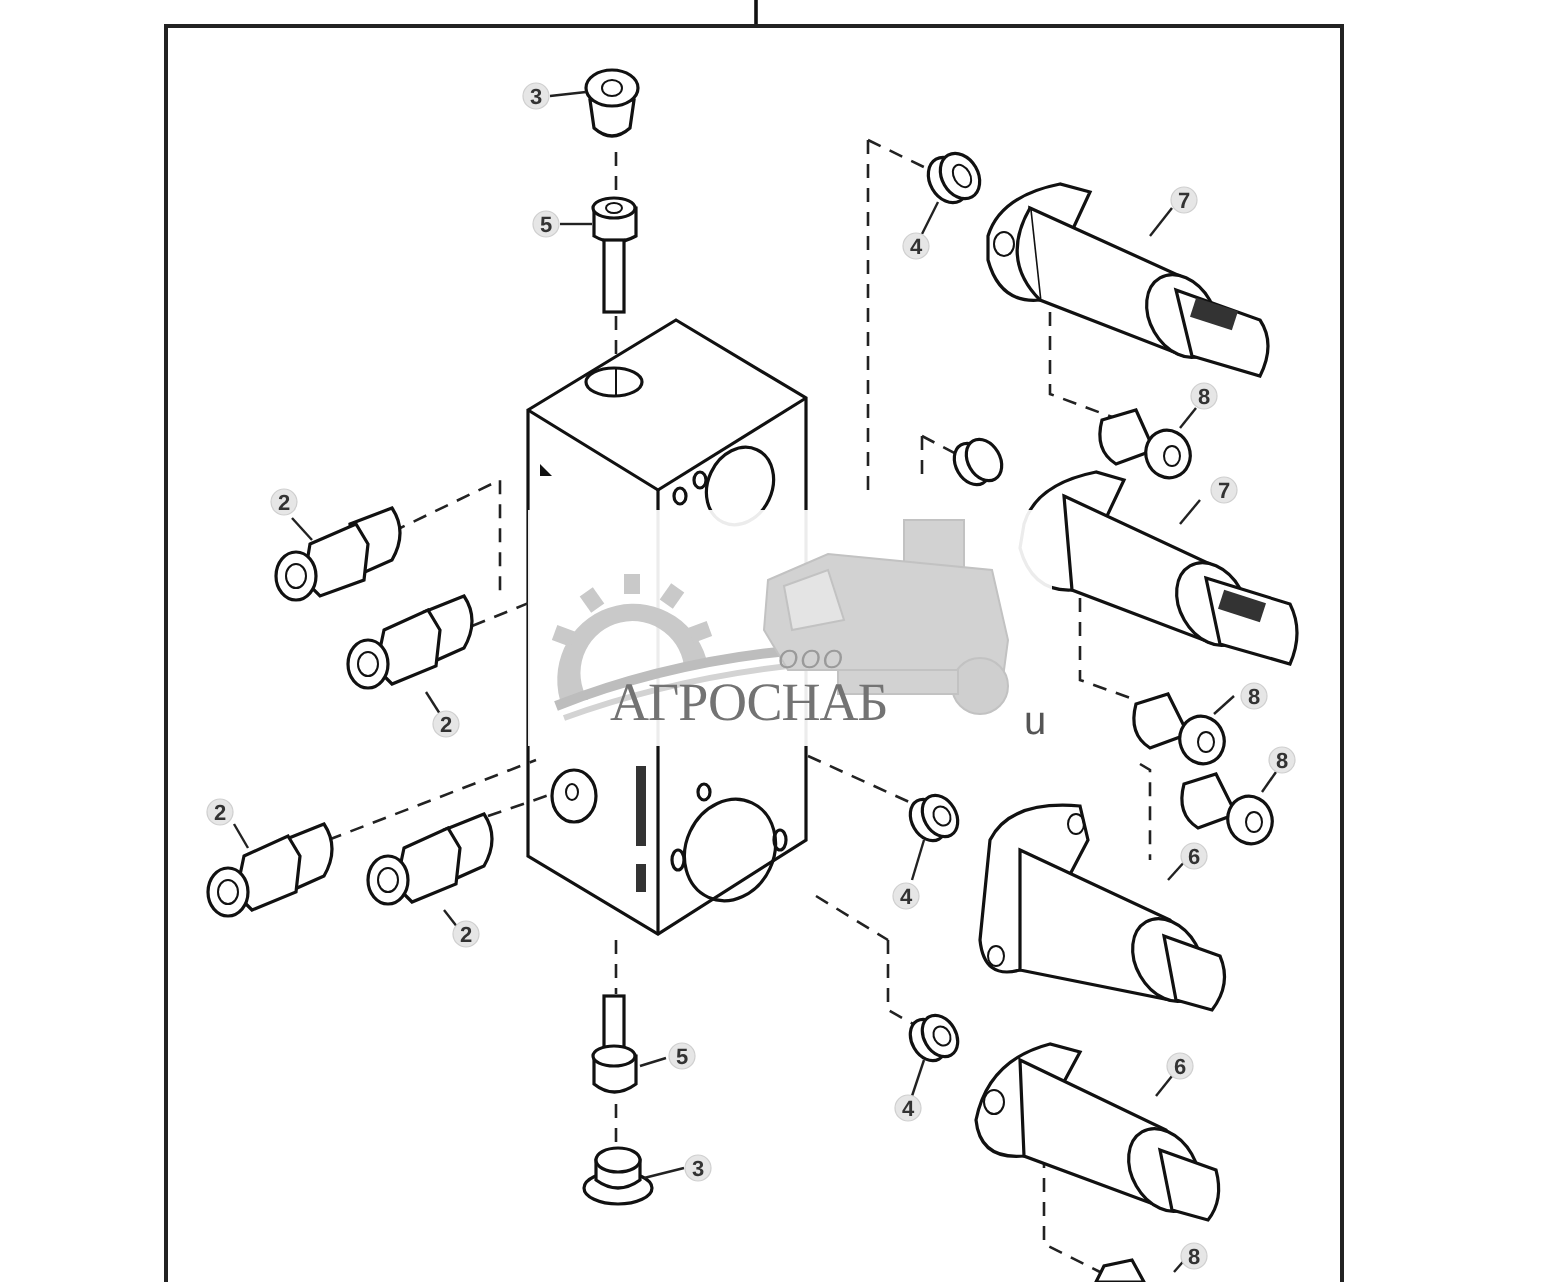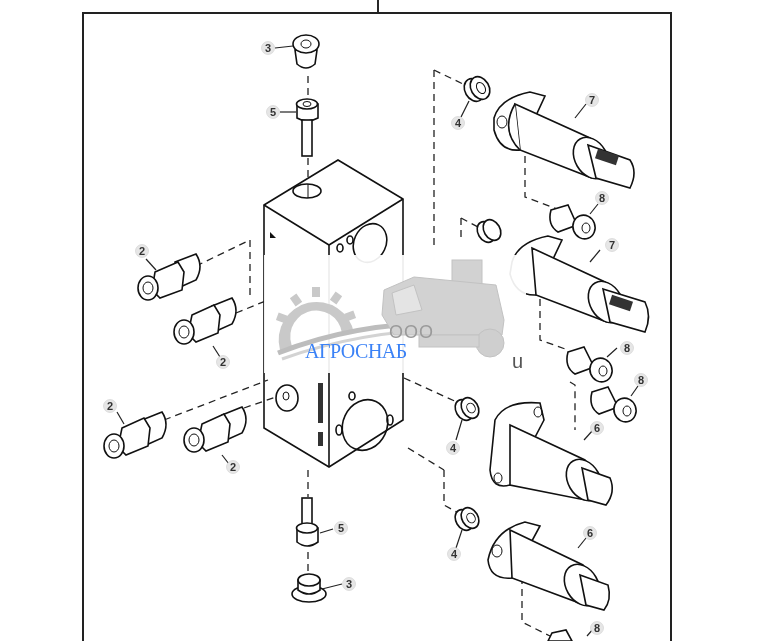--- a/index.html
+++ b/index.html
@@ -7,22 +7,22 @@
   #stage { position:absolute; left:0; top:0; width:781px; height:641px; }
   .callout-text { font-family:"Liberation Sans", sans-serif; font-size:11px; font-weight:bold; fill:#333; }
   .callout-bg { fill:#e6e6e6; stroke:#cfcfcf; stroke-width:0.6; }
   .ln { stroke:#111; stroke-width:1.6; fill:none; }
   .lnw { stroke:#111; stroke-width:1.6; fill:#fff; }
   .thin { stroke:#111; stroke-width:1; fill:none; }
   .dash { stroke:#222; stroke-width:1.3; fill:none; stroke-dasharray:7 5; }
   .leader { stroke:#222; stroke-width:1.2; }
   .wm-fill { fill:#c9c9c9; }
   #watermark-panel { position:absolute; left:264px; top:255px; width:262px; height:118px; background:rgba(255,255,255,0.92); }
-  #wm-ooo { position:absolute; left:389px; top:322px; font-size:18px; color:#9a9a9a; letter-spacing:1px; }
-  #wm-name { position:absolute; left:305px; top:336px; font-family:"Liberation Serif", serif; font-size:20px; color:#3b82f6; letter-spacing:-0.5px; line-height:30px; }
+  #wm-ooo { position:absolute; left:389px; top:322px; font-size:13px; color:#9a9a9a; letter-spacing:1px;font-style:italic; }
+  #wm-name { position:absolute; left:305px; top:336px; font-family:"Liberation Serif", serif; font-size:27px; color:#737373; letter-spacing:-0.5px; line-height:30px; }
   #wm-suffix { position:absolute; left:512px; top:351px; font-size:20px; color:#555; line-height:20px; }
 </style>
 </head>
 <body>
 
 <div id="stage">
 <svg width="781" height="641" viewBox="0 0 781 641" xmlns="http://www.w3.org/2000/svg">
 
   <g>
     <line x1="378" y1="0" x2="378" y2="13" stroke="#111" stroke-width="1.8"></line>

